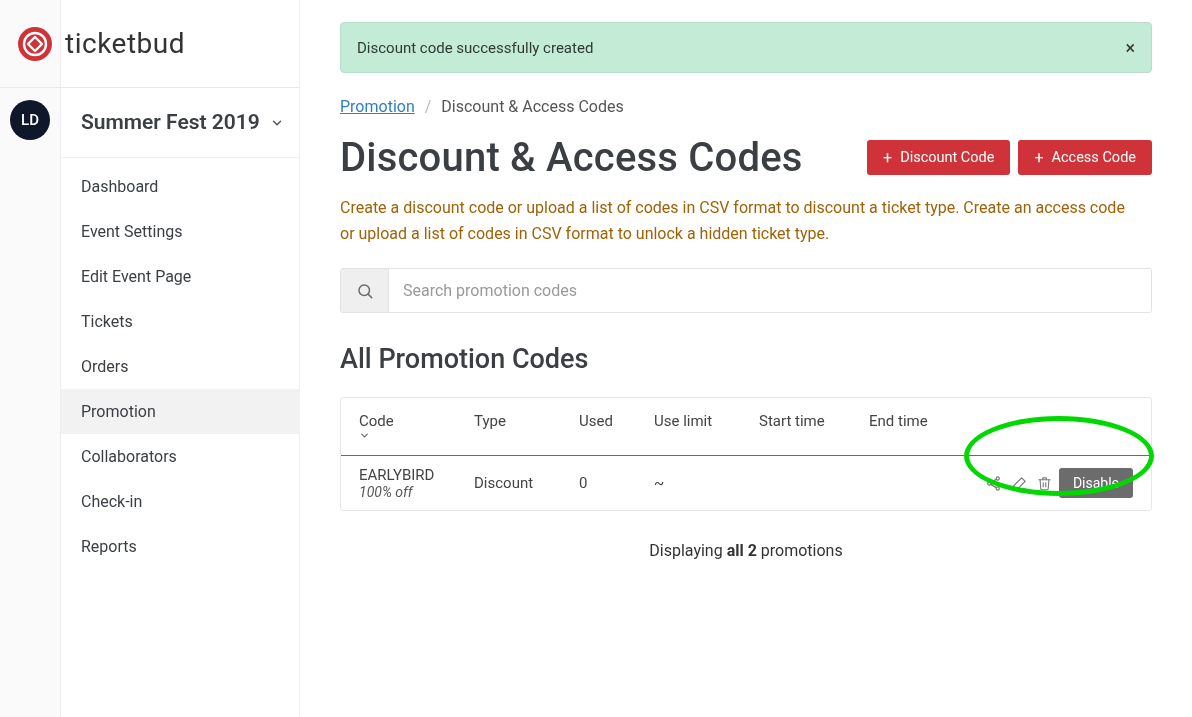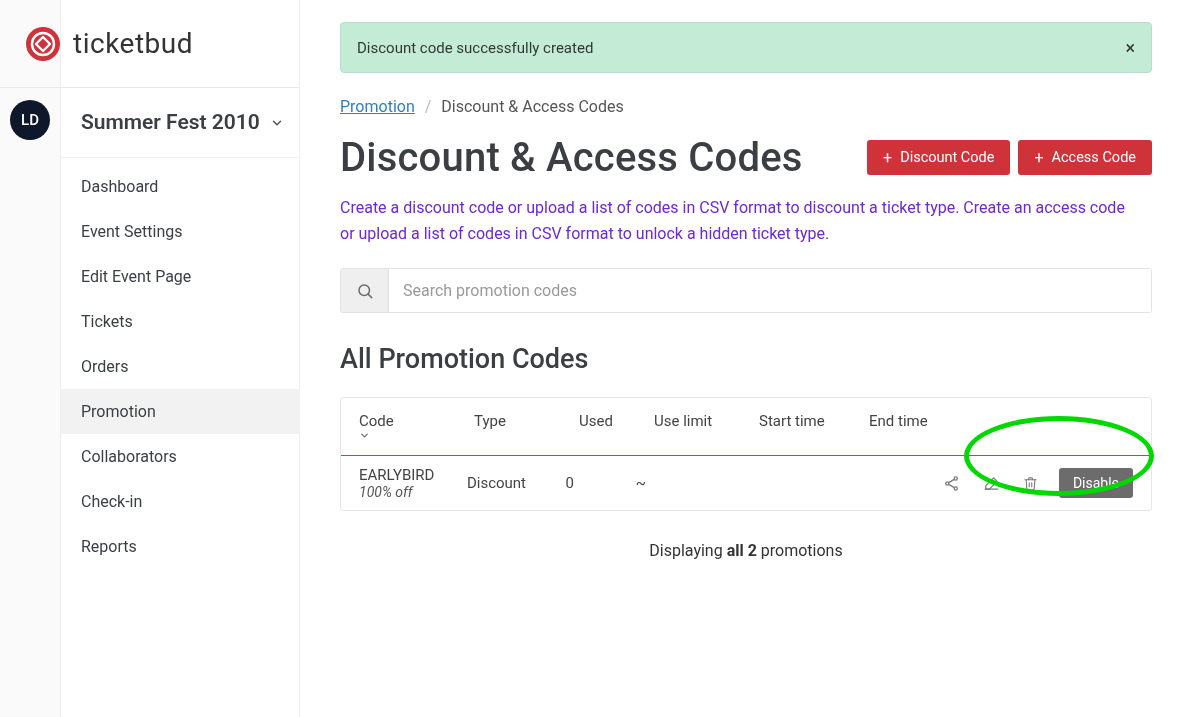--- a/index.html
+++ b/index.html
@@ -21,71 +21,71 @@
     .flash-close{background:none;border:none;font-size:18px;cursor:pointer;color:#333;font-family:inherit}
     .breadcrumb{display:flex;align-items:center;gap:10px;font-size:16px;margin-bottom:18px}
     .breadcrumb .link{color:#2f80c2}
     .breadcrumb .sep{color:#bbb}
     .breadcrumb .cur{color:#555}
     .page-head{display:flex;align-items:center;justify-content:space-between;margin-bottom:14px;gap:12px}
     .page-title{font-size:40px;font-weight:500;color:#3b3f44;letter-spacing:.2px}
     .btns{display:flex;gap:8px}
     .btn{display:inline-flex;align-items:center;gap:8px;background:#cf3339;color:#fff;border:none;border-radius:3px;padding:9px 16px;font-size:14.5px;cursor:pointer;font-family:inherit;white-space:nowrap}
     .plus{font-size:16px;line-height:1}
-    .desc{font-size:16px;color:#6d28d9;line-height:1.6;margin-bottom:22px;max-width:800px}
+    .desc{font-size:16px;color:#a16207;line-height:1.6;margin-bottom:22px;max-width:800px}
     .search-wrap{display:flex;border:1px solid #e2e2e2;border-radius:3px;overflow:hidden;margin-bottom:30px}
     .search-icon-box{width:48px;background:#efefef;display:flex;align-items:center;justify-content:center;color:#6a6a6a;border-right:1px solid #e2e2e2}
     .search-input{flex:1;border:none;padding:12px 14px;font-size:16px;outline:none;color:#333;font-family:inherit}
     .search-input::placeholder{color:#9a9a9a}
     .section-title{font-size:27px;font-weight:500;color:#3b3f44;margin-bottom:22px}
     .table{border:1px solid #e7e7e7;border-radius:3px;width:100%}
     .thead{display:flex;padding:14px 18px;border-bottom:1px solid #a16207;font-size:15px;color:#444}
     .trow{display:flex;padding:10px 18px;align-items:center;font-size:15px;color:#444;position:relative}
     .col-code{width:115px}
     .col-type{width:105px}
     .col-used{width:75px}
     .col-limit{width:105px}
     .col-start{width:110px}
     .col-end{width:110px}
-    .col-actions{flex:1;display:flex;justify-content:flex-end;align-items:center;gap:19px}
+    .col-actions{flex:1;display:flex;justify-content:flex-end;align-items:center;gap:5px}
     .code-sub{font-style:italic;color:#555;font-size:14px}
     .sort-ic{margin-left:6px;color:#666}
     .icon-btn{background:none;border:none;color:#7a7a7a;cursor:pointer;padding:2px;display:inline-flex}
     .disable-btn{background:#6c6c6c;color:#fff;border:none;border-radius:3px;padding:7px 14px;font-size:14px;cursor:pointer;font-family:inherit}
     .pager{text-align:center;font-size:16px;color:#333;margin-top:30px}
     .pager b{font-weight:700}
     .annot-ellipse{position:absolute;border:5px solid #00d800;border-radius:50%;pointer-events:none;z-index:10}
     svg{display:block}
   </style>
 </head>
 <body>
 
 <div class="layout">
 
   <div class="leftcol">
     <div class="avatar-col">
       <div style="position:absolute;top:0;left:0;height:88px;width:61px"></div>
       <div class="avatar">LD</div>
     </div>
     <div class="sidebar">
-      <div style="height:88px;border-bottom:1px solid #e9e9e9;display:flex;align-items:center;padding-left:12px;margin-left:-61px;width:300px">
+      <div style="height:88px;border-bottom:1px solid #e9e9e9;display:flex;align-items:center;padding-left:4px;margin-left:-61px;width:300px">
         <div style="width:61px;display:flex;align-items:center;justify-content:center">
           <span>
             <svg width="36" height="36" viewBox="0 0 36 36">
                 <circle cx="18" cy="18" r="17" fill="#cf3339"></circle>
                 <circle cx="18" cy="18" r="11" fill="none" stroke="#fff" stroke-width="2.4"></circle>
                 <path d="M18 11 L25 18 L18 25 L11 18 Z" fill="none" stroke="#fff" stroke-width="2.4" stroke-linejoin="round"></path>
               </svg>
           </span>
         </div>
         <div class="brand-name">ticketbud</div>
       </div>
 
       <div class="event-switch">
-        <div class="event-title">Summer Fest 2010</div>
+        <div class="event-title">Summer Fest 2019</div>
         <span class="chev">
           <svg width="14" height="14" viewBox="0 0 24 24" fill="none" stroke="currentColor" stroke-width="2.5" stroke-linecap="round" stroke-linejoin="round">
               <polyline points="6 9 12 15 18 9"></polyline>
             </svg>
         </span>
       </div>
 
       <div class="nav">
         <button class="nav-item">Dashboard</button>
         <button class="nav-item">Event Settings</button>

